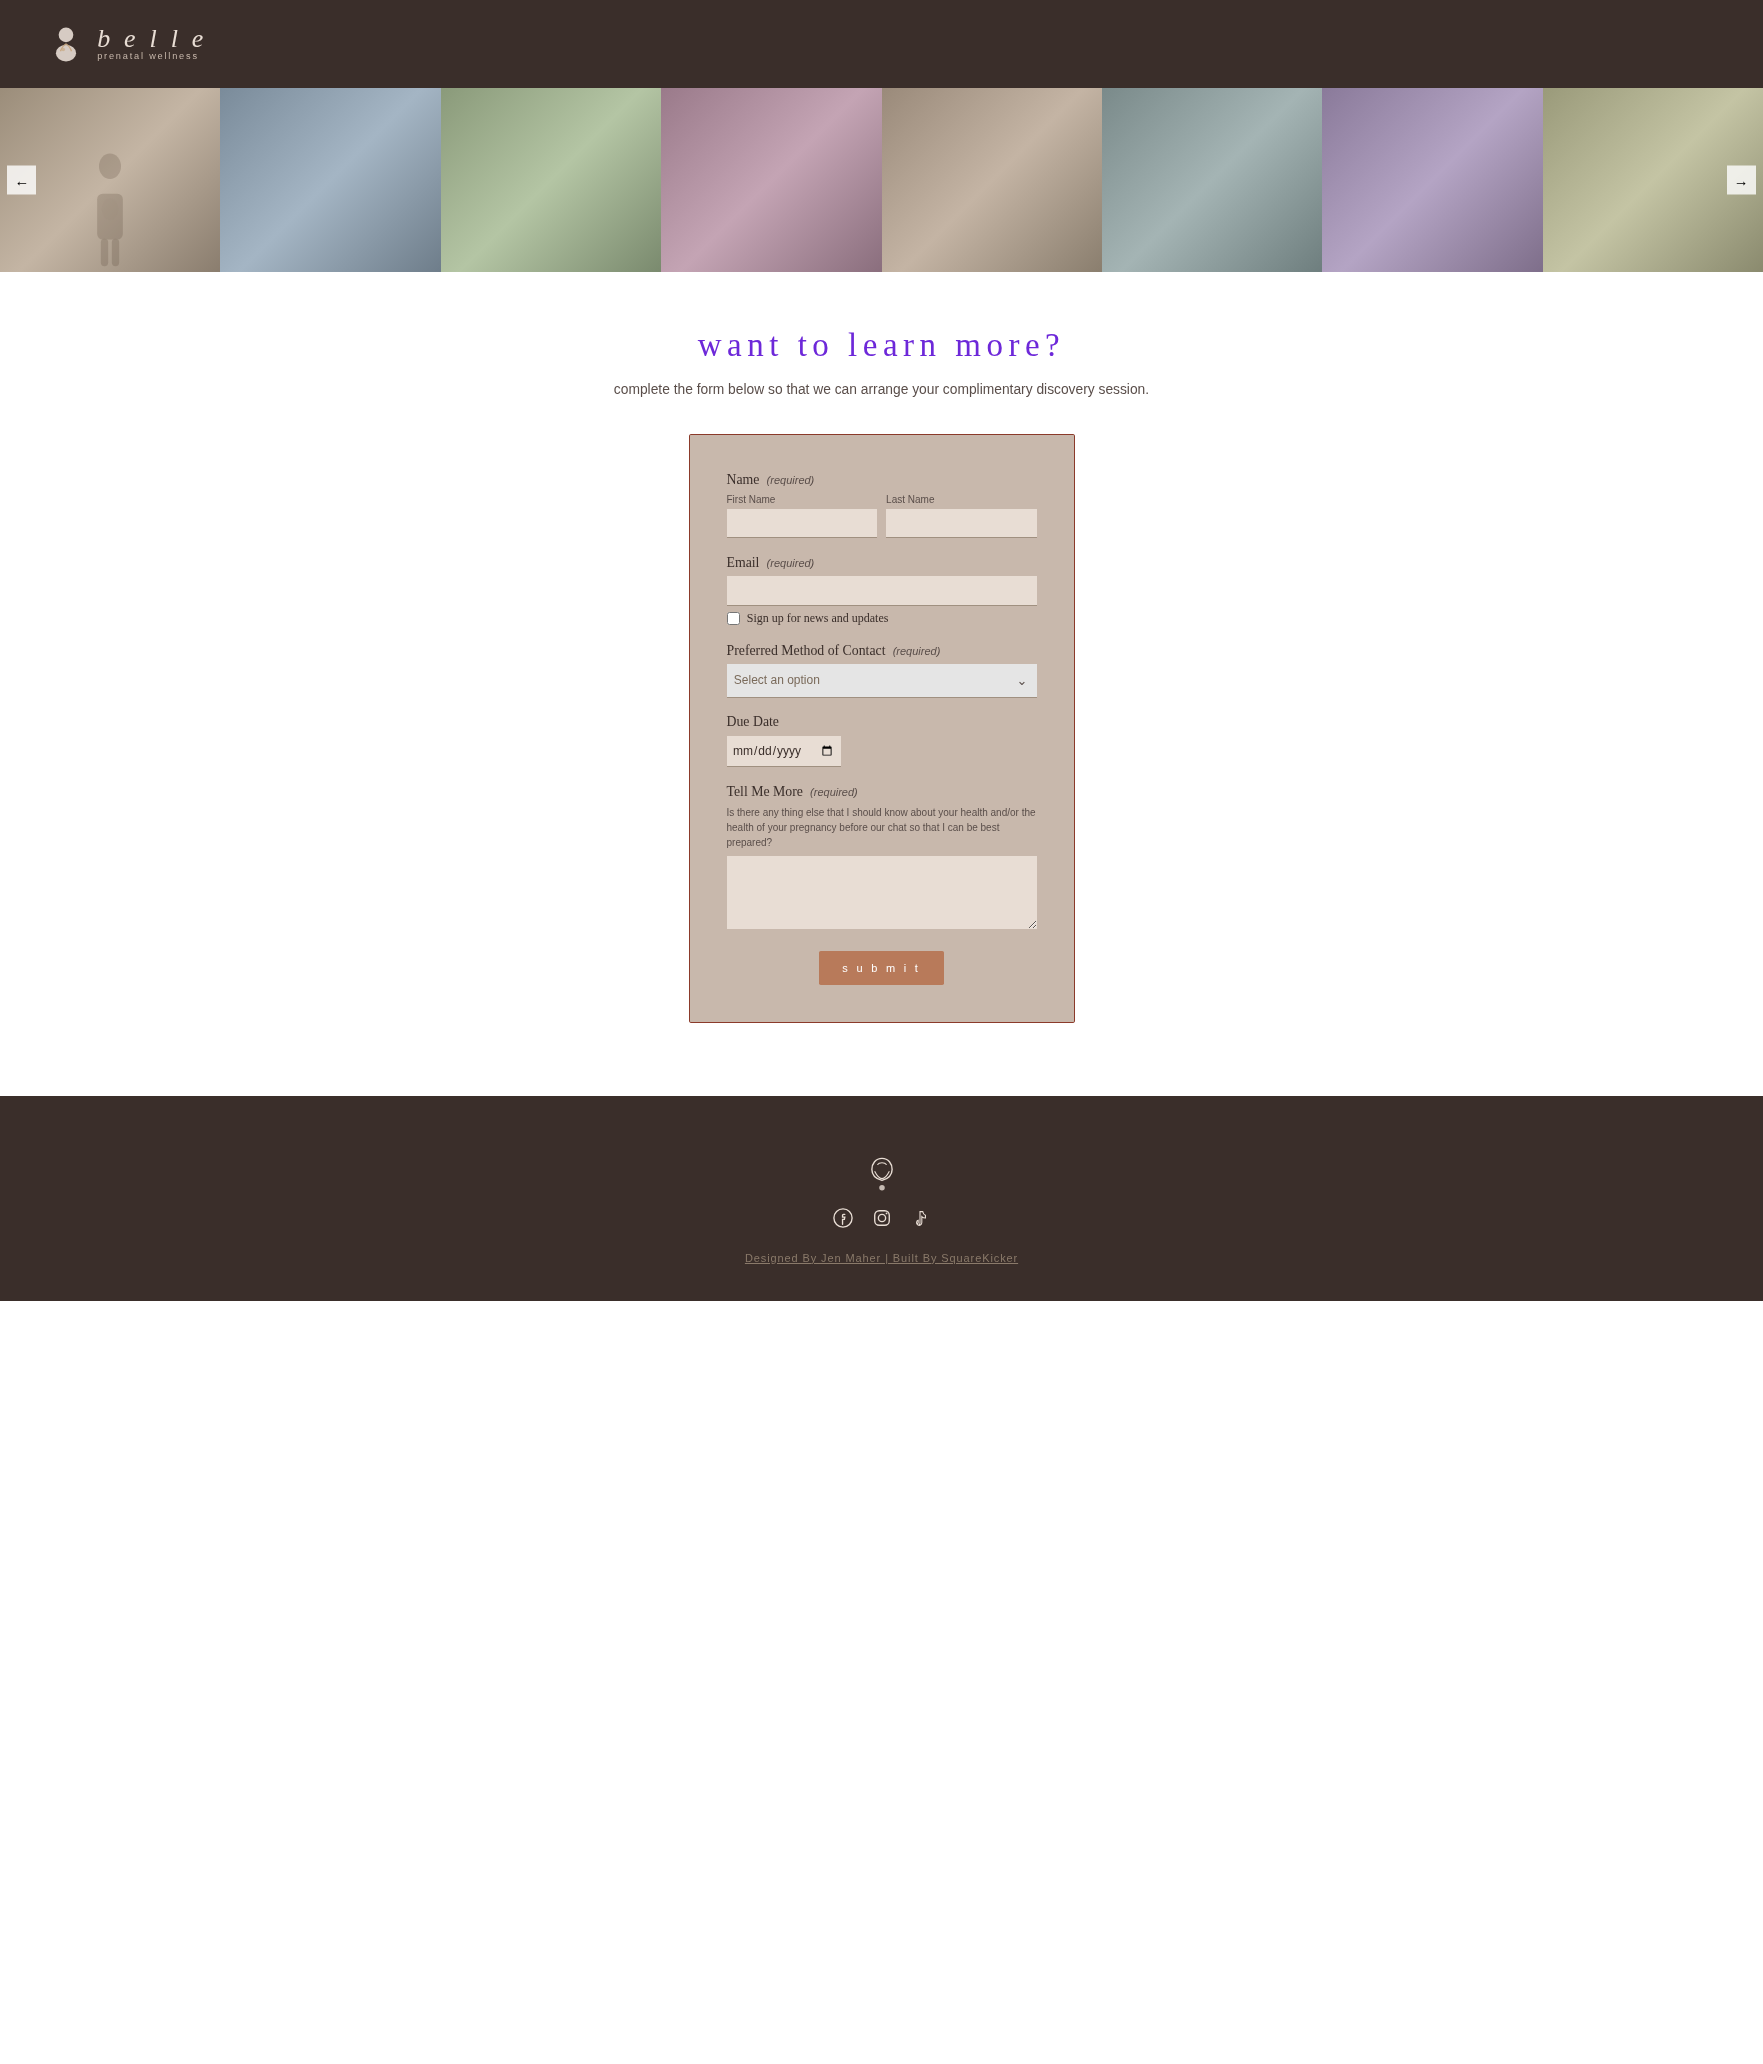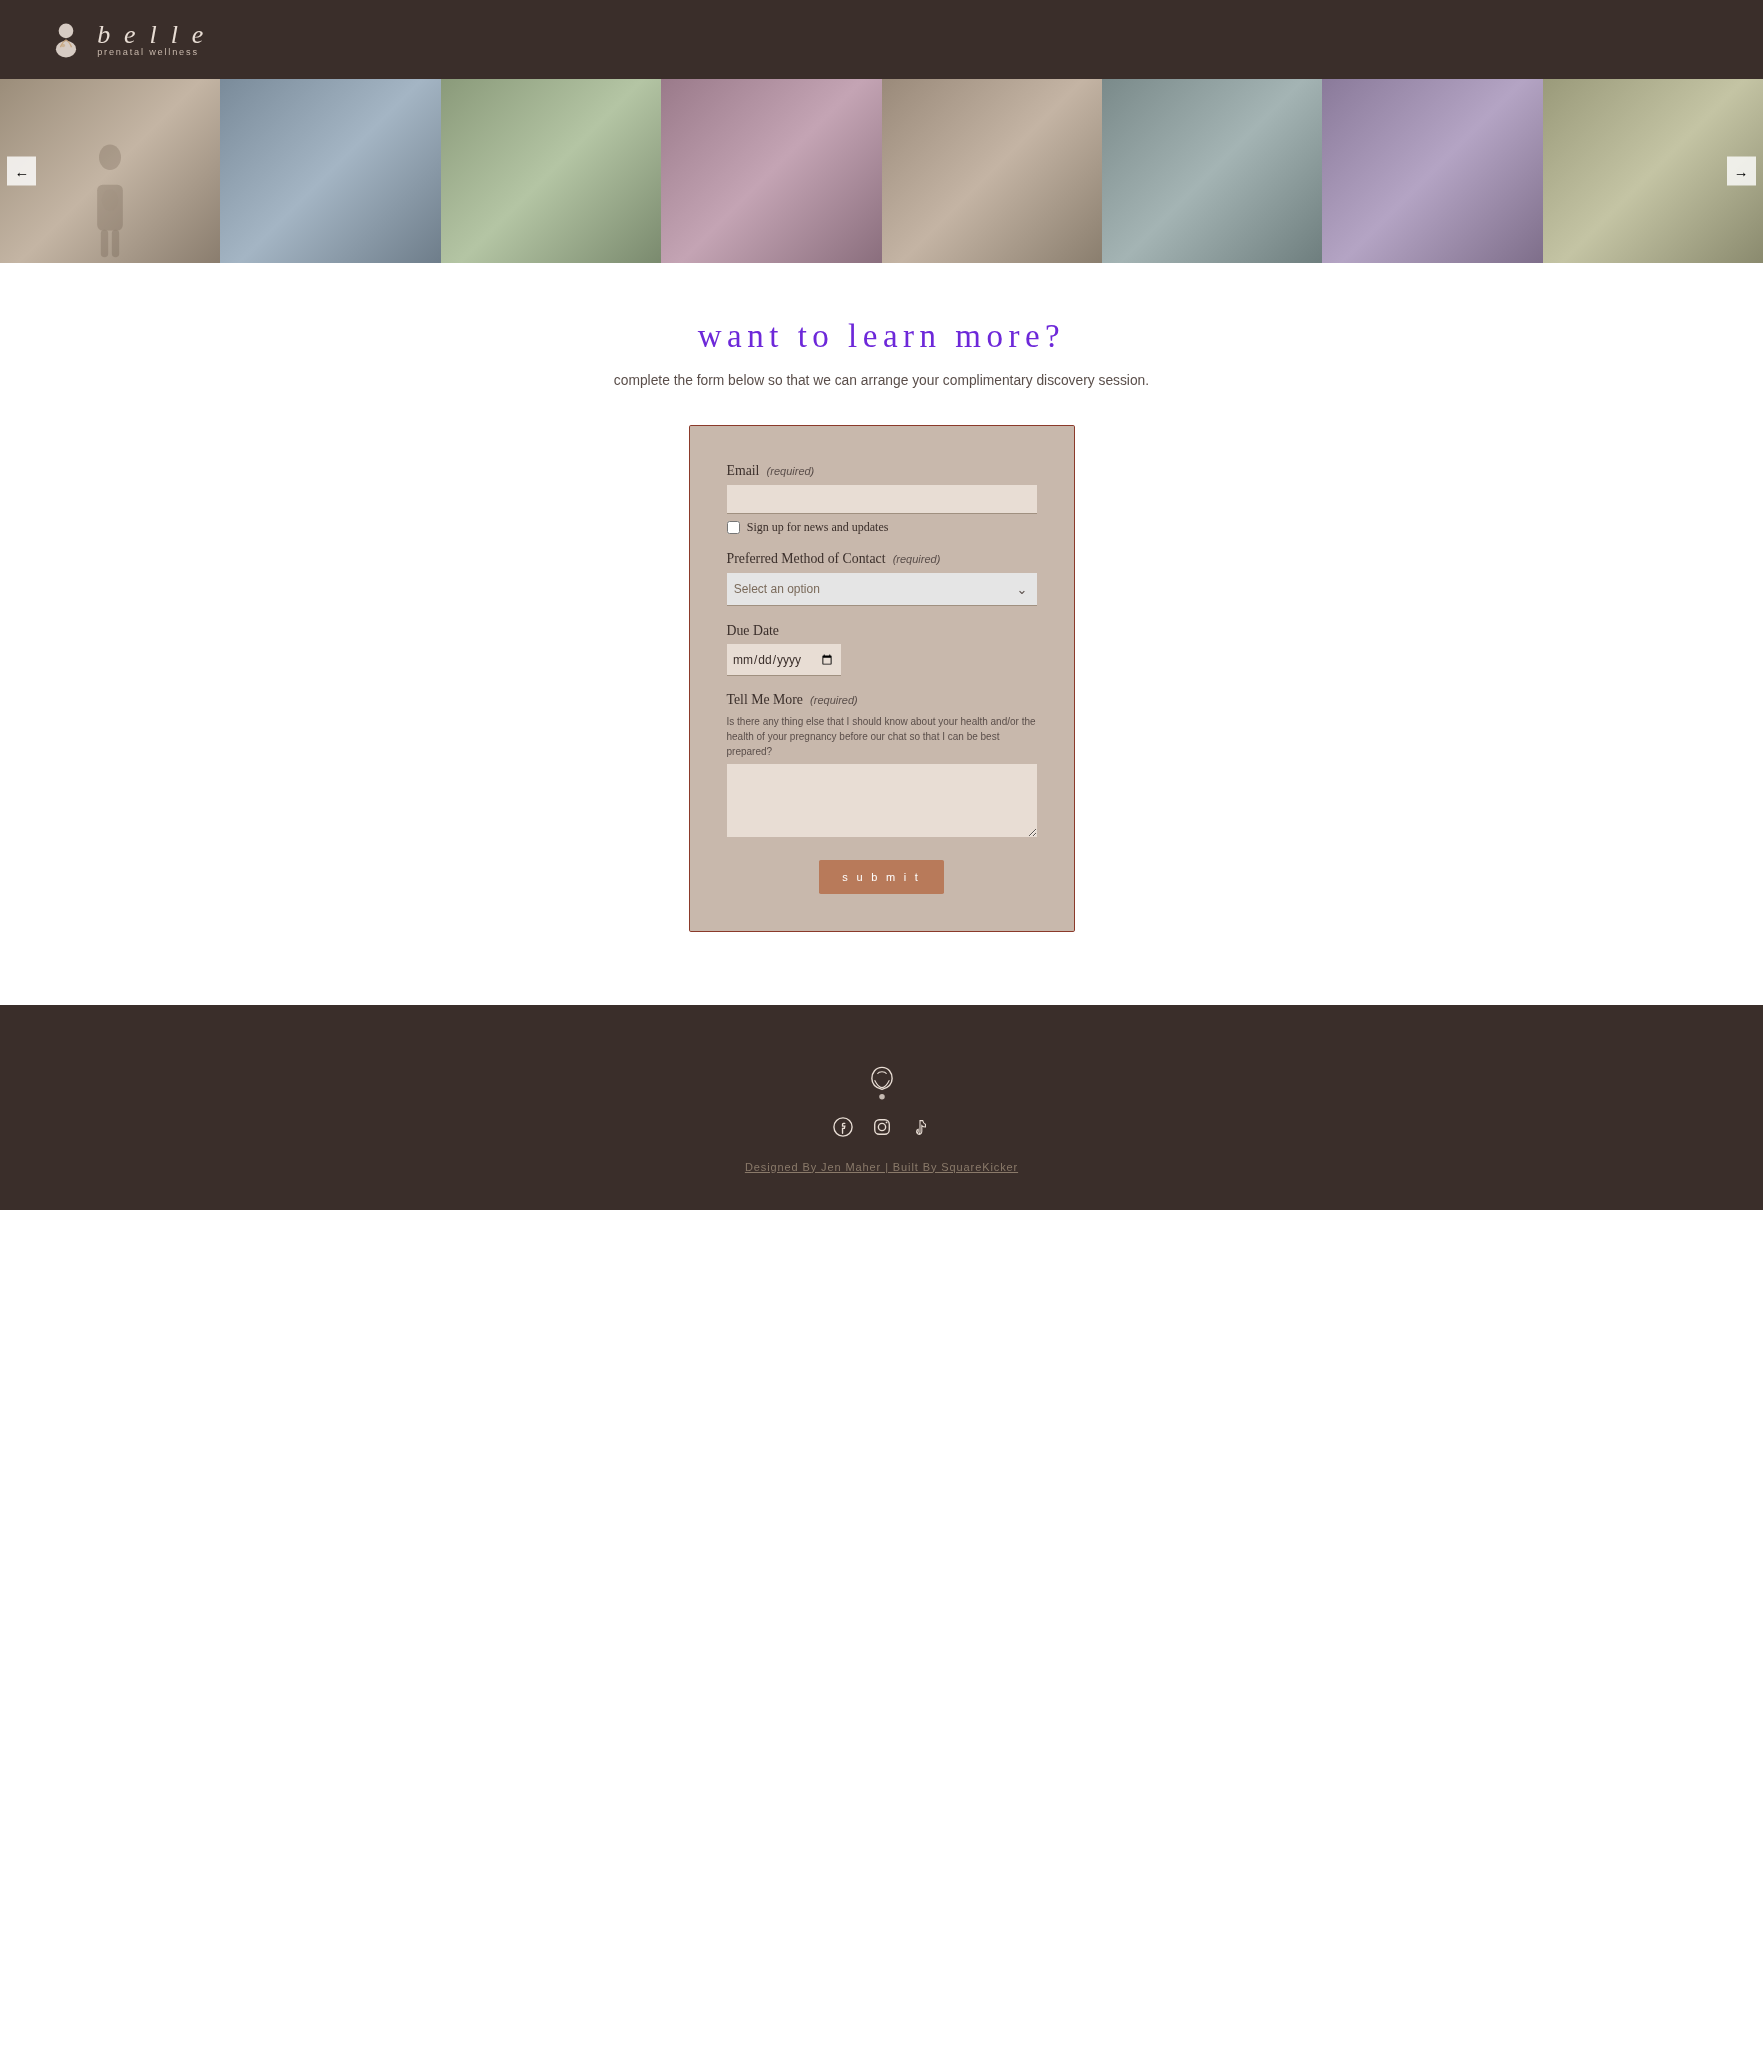--- a/index.html
+++ b/index.html
@@ -5,21 +5,21 @@
     * { box-sizing: border-box; margin: 0; padding: 0; }
     body { font-family: Georgia, 'Times New Roman', serif; background: #fff; color: #3a2e2e; }
 
     
     header {
       background: #3a2e2a;
       display: flex;
       align-items: center;
       justify-content: space-between;
       padding: 0 44px;
-      height: 79px;
+      height: 88px;
     }
     .logo-area {
       display: flex;
       align-items: center;
       gap: 9.2px;
     }
     .logo-icon {
       width: 44px;
       height: 44px;
     }
@@ -381,20 +381,36 @@
   <button class="slider-btn slider-btn-right">→</button>
 </div>
 
 <div class="main-content">
   <h1 class="section-title">want to learn more?</h1>
   <p class="section-subtitle">complete the form below so that we can arrange your complimentary discovery session.</p>
 
   <div class="form-outer">
     <form>
 
+      <div class="form-section">
+        <label class="form-label">
+          <span>Name</span>
+          <span class="form-label-required">(required)</span>
+        </label>
+        <div class="name-row">
+          <div class="name-col">
+            <span class="form-sublabel">First Name</span>
+            <input type="text" class="form-input" style="">
+          </div>
+          <div class="name-col">
+            <span class="form-sublabel">Last Name</span>
+            <input type="text" class="form-input" style="">
+          </div>
+        </div>
+      </div>
 
       <div class="form-section">
         <label class="form-label">
           <span>Email</span>
           <span class="form-label-required">(required)</span>
         </label>
         <input type="email" class="form-input" style="">
         <div class="checkbox-row">
           <input type="checkbox" style="">
           <span class="checkbox-label">Sign up for news and updates</span>

